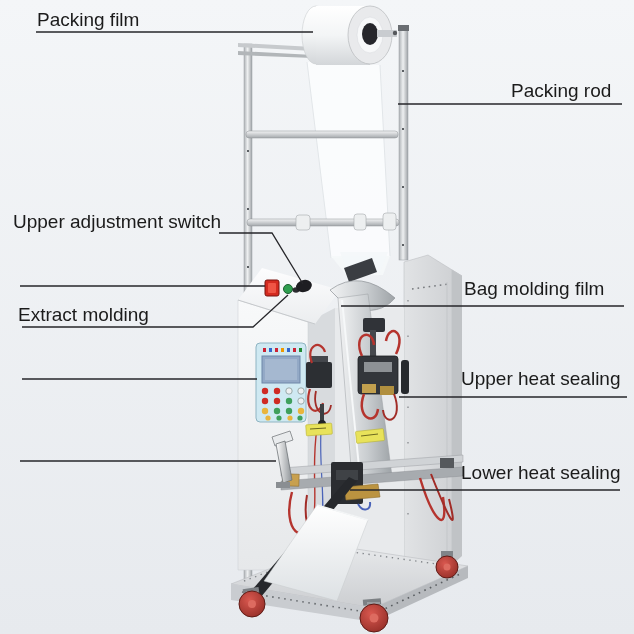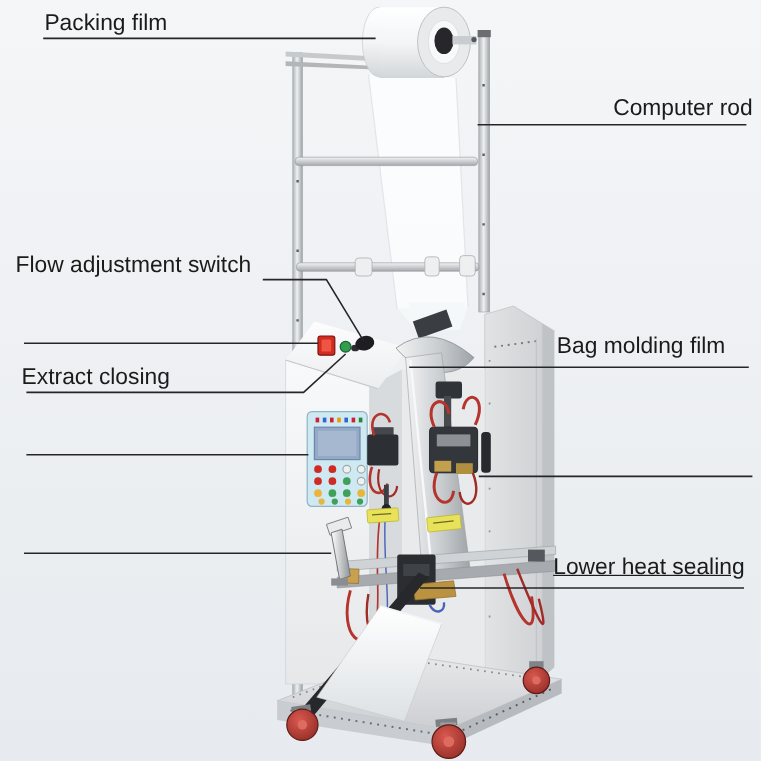--- a/index.html
+++ b/index.html
@@ -10,21 +10,21 @@
        font-family:"Liberation Sans",sans-serif;}
   .lbl-packing{left:37px;top:8px;}
   .lbl-support{left:511px;top:79px;}
   .lbl-flow{left:13px;top:210px;}
   .lbl-startstop{left:13px;top:260px;}
   .lbl-extract{left:18px;top:303px;}
   .lbl-computer{left:16px;top:351px;}
   .lbl-bagopen{left:20px;top:410px;}
   .lbl-molding{left:464px;top:277px;}
   .lbl-upper{left:461px;top:367px;}
-  .lbl-lower{left:461px;top:461px;text-decoration:underline;}
+  .lbl-lower{left:461px;top:461px;}
 </style>
 </head>
 <body>
 
 <div class="canvas">
 
 <svg class="machine-svg" width="634" height="634" viewBox="0 0 634 634">
   <defs>
     <linearGradient id="bgGrad" x1="0" y1="0" x2="0" y2="1">
       <stop offset="0" stop-color="#f4f6f8"></stop>
@@ -280,19 +280,20 @@
     <path d="M22,327 H253 L288,295"></path>
     <path d="M22,379 H257"></path>
     <path d="M20,461 H276"></path>
     <path d="M341,306 H624"></path>
     <path d="M399,397 H627"></path>
     <path d="M350,490 H620"></path>
   </g>
 </svg>
 
 <div class="lbl lbl-packing">Packing film</div>
-<div class="lbl lbl-support">Computer rod</div>
-<div class="lbl lbl-flow">Flow adjustment switch</div>
-<div class="lbl lbl-extract">Extract closing</div>
+<div class="lbl lbl-support">Packing rod</div>
+<div class="lbl lbl-flow">Upper adjustment switch</div>
+<div class="lbl lbl-extract">Extract molding</div>
 <div class="lbl lbl-molding">Bag molding film</div>
+<div class="lbl lbl-upper">Upper heat sealing</div>
 <div class="lbl lbl-lower">Lower heat sealing</div>
 
 </div>
 
 </body></html>

